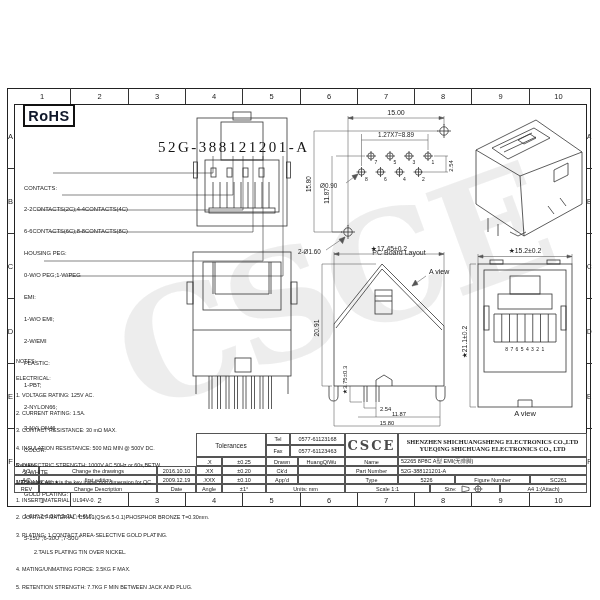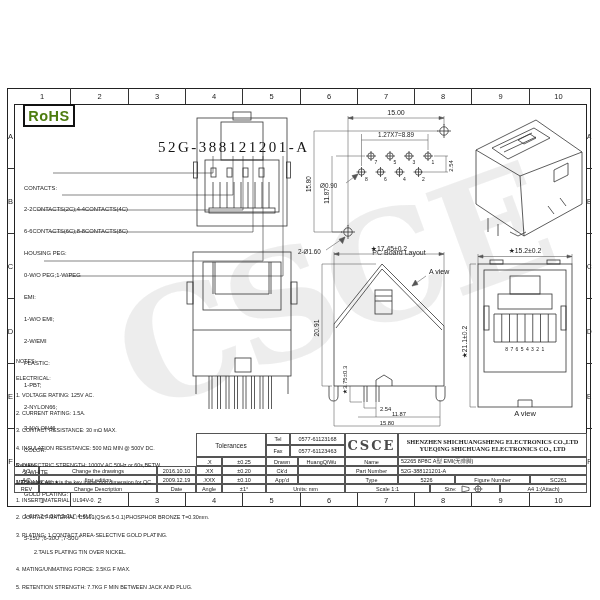--- a/index.html
+++ b/index.html
@@ -6,21 +6,21 @@
   .sheet{position:relative;width:600px;height:600px;background:#fff;overflow:hidden;
          font-family:"Liberation Sans",sans-serif;color:#1c1c1c;}
   .frame{position:absolute;box-sizing:border-box;border:1.2px solid #222;}
   .frame-inner{position:absolute;box-sizing:border-box;border:0.8px solid #222;}
   .gridcell{position:absolute;display:flex;align-items:center;justify-content:center;
             font-size:7.5px;color:#222;box-sizing:border-box;}
   .tick-r{border-right:0.6px solid #333;}
   .tick-b{border-bottom:0.6px solid #333;}
   .rohs{position:absolute;box-sizing:border-box;border:2.4px solid #111;display:flex;
         align-items:center;justify-content:center;font-weight:bold;font-size:14.5px;
-        letter-spacing:0.5px;color:#4d7c0f;}
+        letter-spacing:0.5px;color:#0f172a;}
   .partnum{position:absolute;font-family:"Liberation Serif",serif;font-size:15px;
            letter-spacing:2.5px;color:#151515;white-space:nowrap;}
   .smalltext{position:absolute;font-size:5.8px;line-height:7.3px;color:#222;white-space:pre;}
   .notes{position:absolute;font-size:5.4px;line-height:5.8px;color:#222;white-space:pre;}
   .tb-cell{position:absolute;box-sizing:border-box;border:0.6px solid #555;
            display:flex;align-items:center;justify-content:center;font-size:5.5px;
            color:#1a1a1a;white-space:nowrap;overflow:hidden;background:transparent;}
   .tb-left{justify-content:flex-start;padding-left:2px;}
   .company{flex-direction:column;font-family:"Liberation Serif",serif;font-weight:bold;
            font-size:6.3px;line-height:7.5px;}

